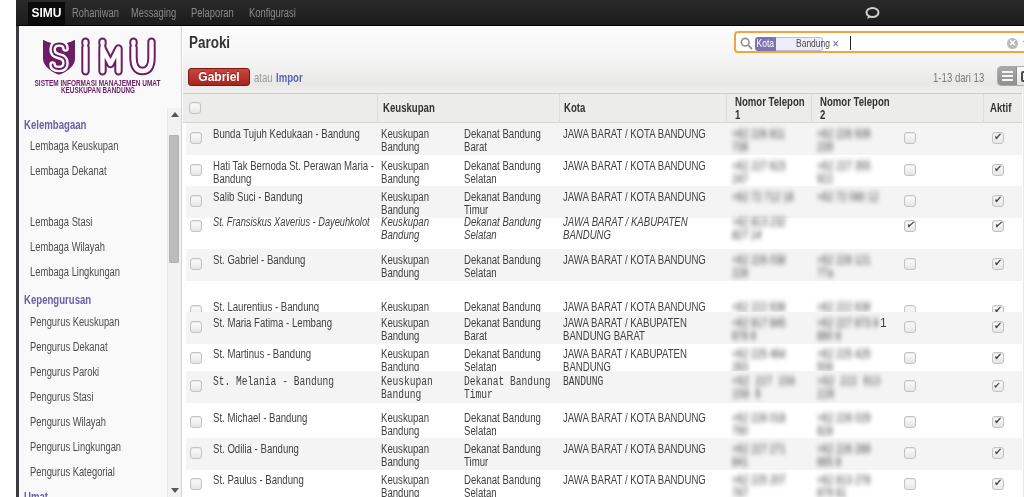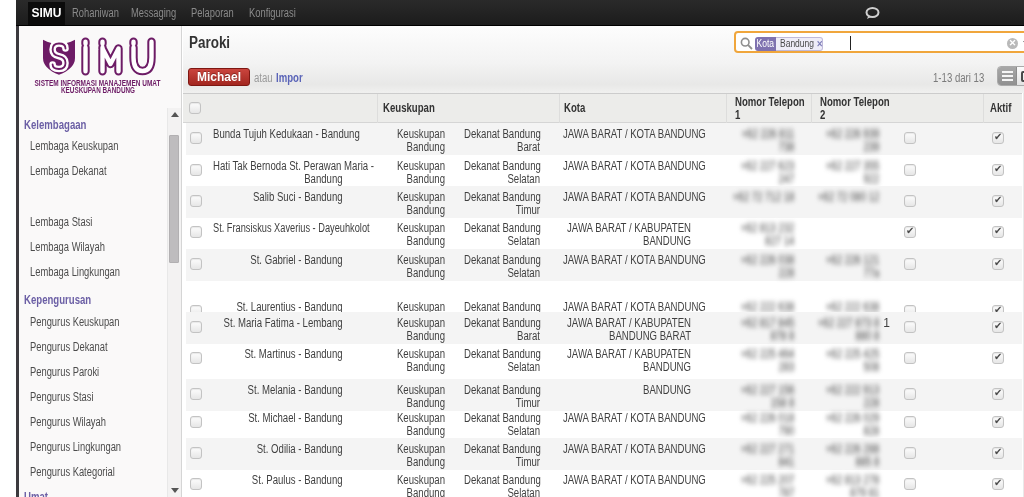--- a/index.html
+++ b/index.html
@@ -52,36 +52,36 @@
 #vbtns .b2 { position:absolute; left:19px; top:0; width:18px; height:18px; background:linear-gradient(180deg,#fcfcfc,#e2e2e2); }
 #vbtns .lines i { position:absolute; left:3.5px; width:11px; height:2px; background:#f5f5f5; }
 #vbtns .sq { position:absolute; left:23px; top:3.5px; width:10px; height:11px; border:2px solid #4a4a4a; border-radius:2px; background:transparent; }
 
 
 #search { position:absolute; left:551px; top:5px; width:294px; height:22px; background:#fff;
   border:2px solid #f0a63c; border-radius:4px; }
 #search .kota { position:absolute; left:19px; top:4px; width:21px; height:14px; background:#7f72b0; color:#fff;
   font-size:10px; line-height:14px; text-align:center; border-radius:3px 0 0 3px; }
 #search .bdg { position:absolute; left:40px; top:4px; width:47px; height:14px; background:#efedf8; border:1px solid #c0bada;
-  border-left:none; color:#4a4a4a; font-size:10px; line-height:12px; padding-left:4px; border-radius:0 3px 3px 0; }
+  border-left:none; color:#4a4a4a; font-size:10px; line-height:12px; padding-left:20px; border-radius:0 3px 3px 0; }
 #search .bdg b { color:#7d7db8; font-size:9px; font-weight:bold; }
 #search .kota i { transform-origin:50% 50%; }
 #search .caret { position:absolute; left:114px; top:3px; width:1px; height:14px; background:#222; }
 #search .cx { position:absolute; left:271px; top:5px; width:11px; height:11px; background:#b9b9b9; border-radius:50%;
   color:#fff; font-size:9px; font-weight:bold; text-align:center; line-height:11px; }
 #search .dd { position:absolute; left:287px; top:8px; width:0; height:0;
   border-left:4px solid transparent; border-right:4px solid transparent; border-top:5px solid #555; }
 
 
 #thead { position:absolute; left:0; top:67px; width:839px; height:30px; background:#ececea;
   border-top:1px solid #cccccc; border-bottom:1px solid #d5d5d5; }
 .hc { position:absolute; top:0; height:29px; font-size:12px; font-weight:bold; color:#333;
   border-left:1px solid #dddddc; display:flex; align-items:center; line-height:13px; }
 .hc.first { border-left:none; }
-#tbody { position:absolute; left:0; top:97px; width:839px; height:374px;text-align:right; }
+#tbody { position:absolute; left:0; top:97px; width:839px; height:374px; }
 .row { position:absolute; left:3px; width:836px; height:31.5px; }
 .row.odd { background:#f4f4f4; }
 .cell { position:absolute; top:0; font-size:12px; color:#3f3f3f; line-height:13.4px; padding-top:4.5px;
   transform:scaleX(.8); transform-origin:0 0; white-space:nowrap; }
 .blur { filter:blur(2.4px); color:#424242; }
 
 
 .cb { position:absolute; width:12px; height:12px; border:1px solid #c3c3c3; border-radius:3px;
   background:linear-gradient(180deg,#fdfdfd,#e6e6e6); box-shadow:inset 0 1px 1px rgba(0,0,0,.08); }
 .cb.ck:after { content:"\2714"; position:absolute; left:1px; top:-2px; font-size:10px; color:#4b4b4b; }
@@ -152,21 +152,21 @@
     <div id="sscroll">
       <div class="sarrow" style="left:3px;top:4px;border-left:4px solid transparent;border-right:4px solid transparent;border-bottom:5px solid #555;"></div>
       <div class="thumb"></div>
       <div class="sarrow" style="left:3px;bottom:4px;border-left:4px solid transparent;border-right:4px solid transparent;border-top:5px solid #555;"></div>
     </div>
   </div>
 
   <div id="main">
     <div id="mainhead">
       <div id="title">Paroki</div>
-      <div id="btncreate">Michael</div>
+      <div id="btncreate">Gabriel</div>
       <div id="atau">atau</div>
       <div id="impor" style="left:93px;">Impor</div>
       <div id="count">1-13 dari 13</div>
       <div id="vbtns">
         <div class="b1 lines">
             <i style="top:4px;"></i>
             <i style="top:8px;"></i>
             <i style="top:12px;"></i>
           </div>
         <div class="b2"></div>
@@ -233,21 +233,21 @@
   <span class="cb" style="left:4px;top:9px;"></span>
   <div class="cell" style="left:27px;width:162px;">Salib Suci - Bandung</div>
   <div class="cell" style="left:195px;width:80px;">Keuskupan<br>Bandung</div>
   <div class="cell" style="left:278px;width:95px;">Dekanat Bandung<br>Timur</div>
   <div class="cell" style="left:377px;width:160px;">JAWA BARAT / KOTA BANDUNG</div>
   <div class="cell blur" style="left:546px;width:78px;">+62 72 712 18</div>
   <div class="cell blur" style="left:631px;width:78px;">+62 72 080 12</div>
   <span class="cb" style="left:718px;top:9px;"></span>
   <span class="cb ck" style="left:806px;top:9px;"></span>
 </div>
-<div class="row" style="top:94px;">
+<div class="row" style="top:88px;font-style:italic;">
   <span class="cb" style="left:4px;top:9px;"></span>
   <div class="cell" style="left:27px;width:162px;transform:scaleX(.77);">St. Fransiskus Xaverius - Dayeuhkolot</div>
   <div class="cell" style="left:195px;width:80px;">Keuskupan<br>Bandung</div>
   <div class="cell" style="left:278px;width:95px;">Dekanat Bandung<br>Selatan</div>
   <div class="cell" style="left:377px;width:160px;">JAWA BARAT / KABUPATEN<br>BANDUNG</div>
   <div class="cell blur" style="left:546px;width:78px;">+62 813 232<br>827 14</div>
   <span class="cb ck" style="left:718px;top:9px;"></span>
   <span class="cb ck" style="left:806px;top:9px;"></span>
 </div>
 <div class="row odd" style="top:126px;">
@@ -288,21 +288,21 @@
   <span class="cb" style="left:4px;top:9px;"></span>
   <div class="cell" style="left:27px;width:162px;">St. Martinus - Bandung</div>
   <div class="cell" style="left:195px;width:80px;">Keuskupan<br>Bandung</div>
   <div class="cell" style="left:278px;width:95px;">Dekanat Bandung<br>Selatan</div>
   <div class="cell" style="left:377px;width:160px;">JAWA BARAT / KABUPATEN<br>BANDUNG</div>
   <div class="cell blur" style="left:546px;width:78px;">+62 225 464<br>283</div>
   <div class="cell blur" style="left:631px;width:78px;">+62 225 425<br>508</div>
   <span class="cb" style="left:718px;top:9px;"></span>
   <span class="cb ck" style="left:806px;top:9px;"></span>
 </div>
-<div class="row odd" style="top:256px;">
+<div class="row odd" style="top:248px;font-family:Liberation Mono, monospace;">
   <span class="cb" style="left:4px;top:9px;"></span>
   <div class="cell" style="left:27px;width:162px;">St. Melania - Bandung</div>
   <div class="cell" style="left:195px;width:80px;">Keuskupan<br>Bandung</div>
   <div class="cell" style="left:278px;width:95px;">Dekanat Bandung<br>Timur</div>
   <div class="cell" style="left:377px;width:160px;">BANDUNG</div>
   <div class="cell blur" style="left:546px;width:78px;">+62 227 156<br>158 8</div>
   <div class="cell blur" style="left:631px;width:78px;">+62 222 913<br>228</div>
   <span class="cb" style="left:718px;top:9px;"></span>
   <span class="cb ck" style="left:806px;top:9px;"></span>
 </div>

